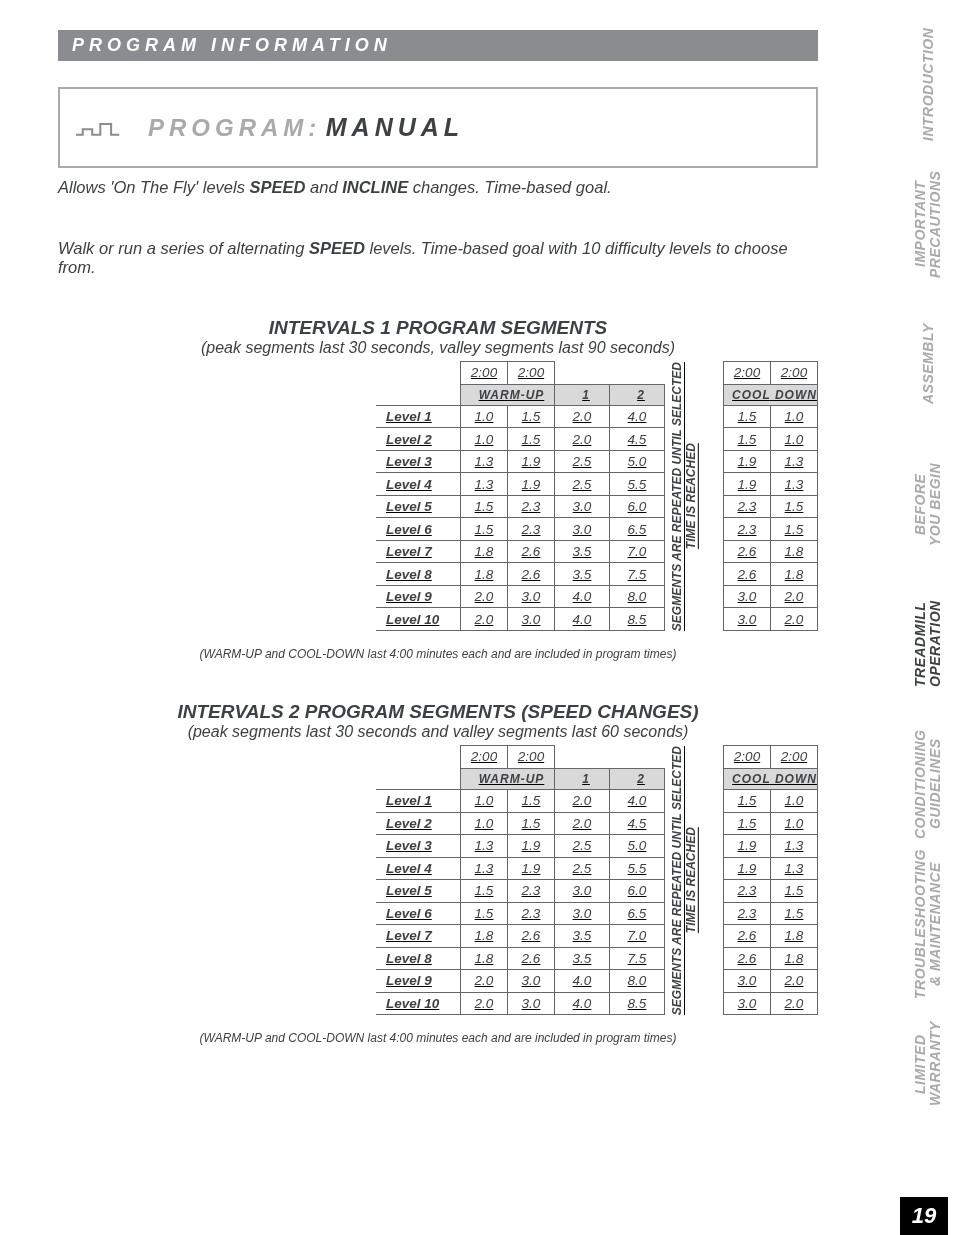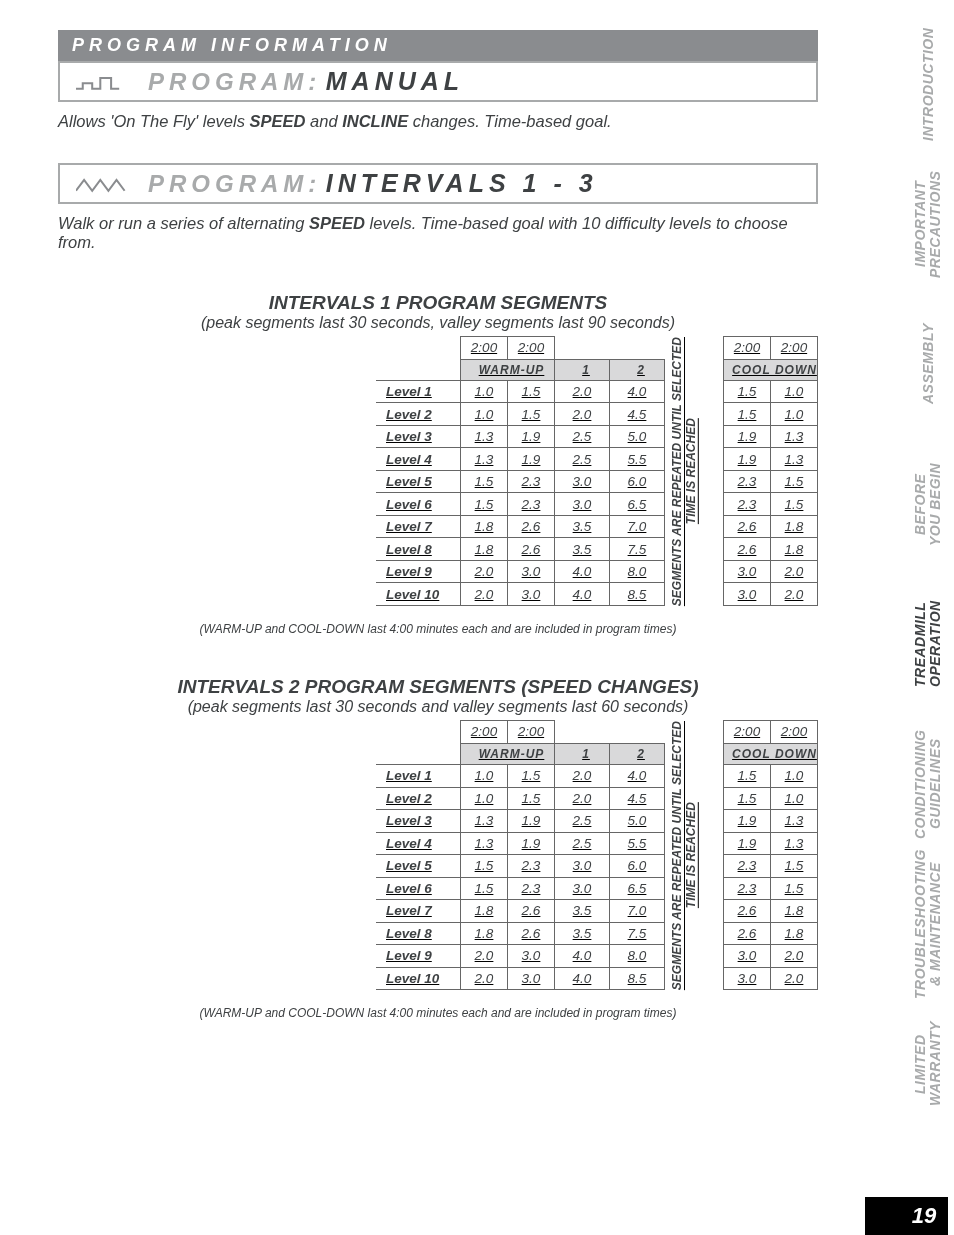--- a/index.html
+++ b/index.html
@@ -19,21 +19,21 @@
            height:112px;display:flex;align-items:center;justify-content:center;}
   .sidetab.active{color:var(--text-dark);}
 
   .content{width:760px;}
 
   
   .section-bar{background:var(--gray-dark);color:#fff;font-style:italic;font-weight:700;
                letter-spacing:5px;font-size:18px;padding:5px 14px;}
 
   
-  .program-box{border:2px solid var(--gray-mid);padding:4px 16px;display:flex;align-items:center;gap:18px;}
+  .program-box{border:2px solid var(--gray-mid);margin-top:26px;padding:24px 16px;display:flex;align-items:center;gap:18px;}
   .prog-icon{flex:0 0 54px;height:24px;}
   .prog-icon svg{width:100%;height:100%;}
   .prog-label{font-style:italic;font-weight:600;letter-spacing:5px;color:var(--gray-mid);font-size:24px;}
   .prog-name{font-style:italic;font-weight:800;letter-spacing:5px;color:var(--text-dark);font-size:25px;}
   .prog-desc{font-style:italic;color:var(--text-dark);font-size:16.5px;margin:10px 0 0 0;}
   .prog-desc b{font-weight:800;}
 
   
   .tbl-title{font-style:italic;font-weight:800;color:var(--text-dark);font-size:19px;text-align:center;margin-top:40px;}
   .tbl-sub  {font-style:italic;color:var(--text-dark);font-size:16px;text-align:center;margin:0 0 4px 0;}
@@ -43,21 +43,21 @@
                             font-style:italic;color:var(--text-dark);}
   table.seg .lvcell{font-weight:800;font-style:italic;text-align:left;padding:3px 10px;min-width:64px;border-left:none;}
   table.seg .noborder{border:none;}
   table.seg .hdr{background:var(--gray-light);font-weight:800;letter-spacing:1px;font-size:12px;padding-left:8px;}
   table.seg .time{font-style:italic;}
   .vtext{writing-mode:vertical-rl;transform:rotate(180deg);font-weight:800;font-style:italic;
          font-size:12px;line-height:1.15;color:var(--text-dark);white-space:nowrap;}
   .foot{font-style:italic;font-size:12px;text-align:center;color:var(--text-dark);margin-top:16px;}
 
   .pagenum{position:absolute;right:6px;bottom:0;background:#000;color:#fff;width:48px;height:38px;
-           display:flex;align-items:center;justify-content:center;font-style:italic;font-weight:800;font-size:22px;padding-left:35px;}
+           display:flex;align-items:center;justify-content:center;font-style:italic;font-weight:800;font-size:22px;}
 
   .spacer{height:32px;}
 </style>
 </head>
 <body>
 
 <div class="page">
 
   <div class="content">
     <div class="section-bar">PROGRAM INFORMATION</div>
@@ -72,31 +72,20 @@
         <span class="prog-label">PROGRAM:</span>
         <span class="prog-name">MANUAL</span>
       </span>
     </div>
     <p class="prog-desc">
       <span>Allows 'On The Fly' levels </span><b>SPEED</b><span> and </span><b>INCLINE</b><span> changes. Time-based goal.</span>
     </p>
 
     <div class="spacer"></div>
 
-    <div class="program-box">
-      <span class="prog-icon">
-        <svg viewBox="0 0 80 24">
-            <polyline points="0,22 12,6 24,22 36,6 48,22 60,6 72,22" fill="none" stroke="#8a8c8f" stroke-width="3"></polyline>
-          </svg>
-      </span>
-      <span>
-        <span class="prog-label">PROGRAM:</span>
-        <span class="prog-name">INTERVALS 1 - 3</span>
-      </span>
-    </div>
     <p class="prog-desc">
       <span>Walk or run a series of alternating </span><b>SPEED</b><span> levels. Time-based goal with 10 difficulty levels to choose from.</span>
     </p>
 
     <div class="tbl-title">INTERVALS 1 PROGRAM SEGMENTS</div>
     <div class="tbl-sub">(peak segments last 30 seconds, valley segments last 90 seconds)</div>
     <div class="tbl-wrap">
       <table class="seg">
           <tbody>
             <tr>

